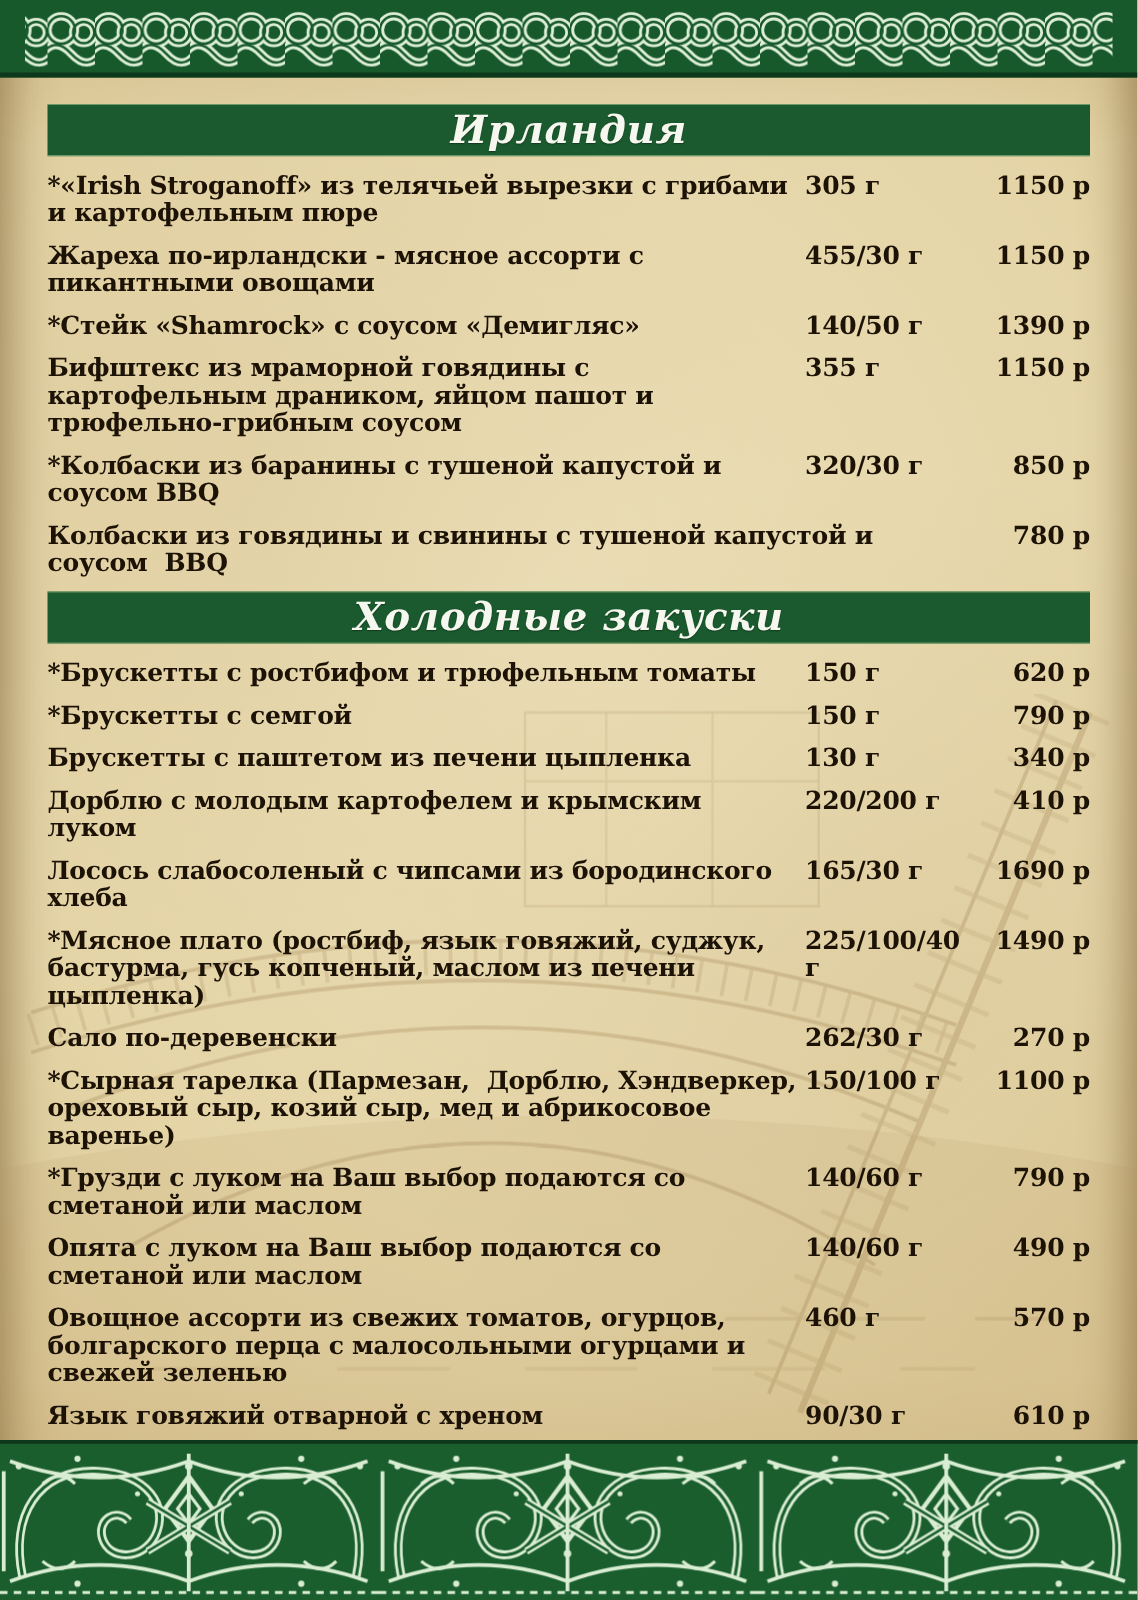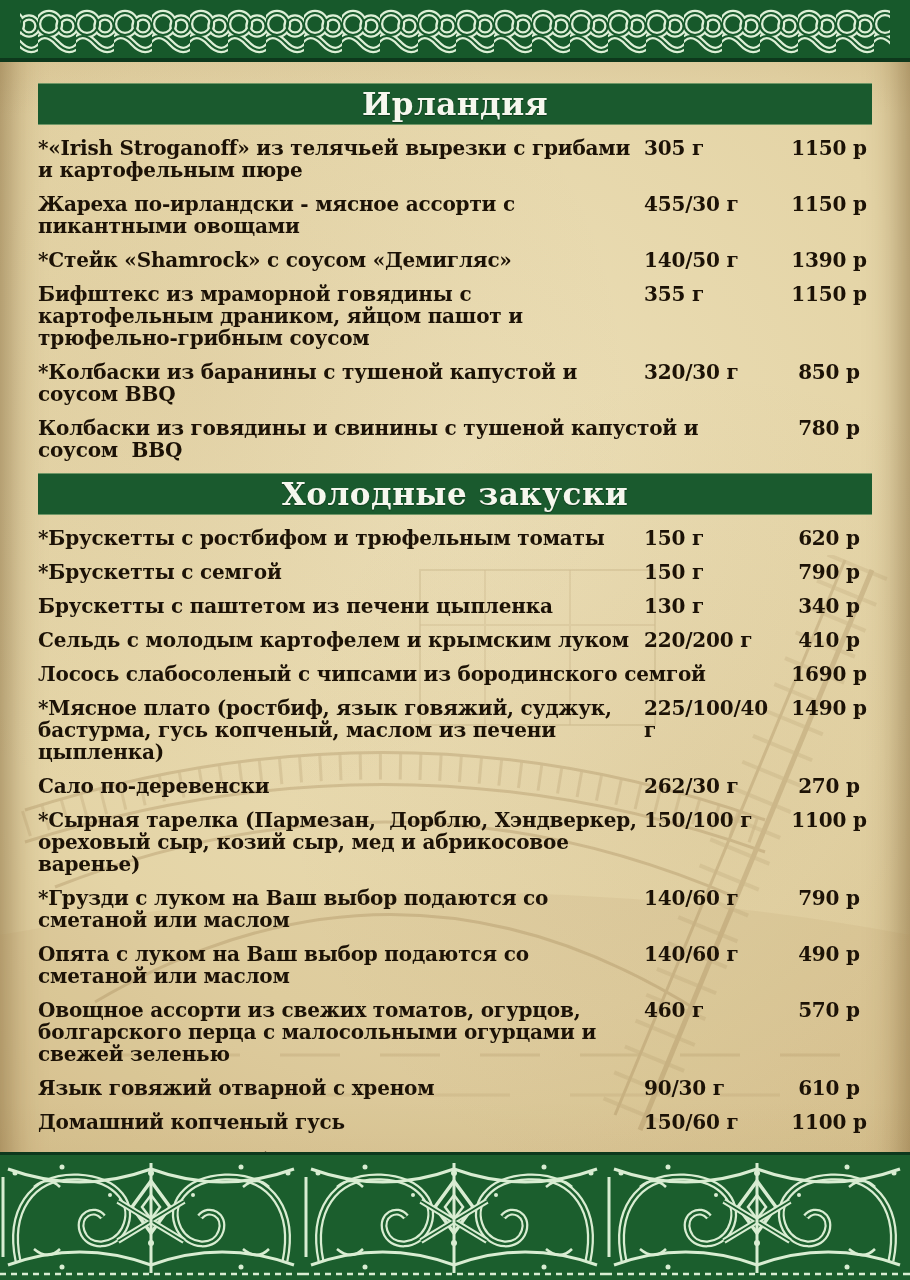--- a/index.html
+++ b/index.html
@@ -22,29 +22,29 @@
     background:#1b5e2d;border-top:3px solid #0d381c;z-index:3;
   }
   .band-svg{display:block}
   
   .watermark{position:absolute;left:0;top:555px;z-index:1;pointer-events:none;}
   
   .content{position:relative;z-index:2;padding:0 38px;color:#1c1206;}
   .section-header{
     height:40px;margin-top:12px;background:#1a5a2e;
     display:flex;align-items:center;justify-content:center;
-    color:#f6f7ee;font-size:31px;font-weight:bold;letter-spacing:.5px;
+    color:#f6f7ee;font-size:31px;font-weight:bold;font-style:italic;letter-spacing:.5px;
     text-shadow:0 1px 1px rgba(0,0,0,.35);
     border-top:1px solid rgba(215,225,170,.45);border-bottom:1px solid rgba(215,225,170,.45);
   }
   .section:first-child .section-header{margin-top:21px;}
   .item{display:flex;margin-top:12px;font-weight:bold;font-size:20px;line-height:22px;letter-spacing:-.2px;}
   .item-name{flex:1;padding-right:6px;white-space:pre-wrap;}
   .item-weight{width:142px;flex:0 0 auto;}
-  .item-price{width:86px;flex:0 0 auto;text-align:center;}
+  .item-price{width:86px;flex:0 0 auto;text-align:right;}
   .footnote{margin-top:16px;font-size:20px;font-style:italic;font-weight:normal;color:#241708;letter-spacing:.2px;}
 </style>
 </head>
 <body>
 
 <div class="page">
 
   <div class="top-band">
     <svg class="band-svg" width="910" height="58" aria-hidden="true">
       <defs>
@@ -129,26 +129,27 @@
         <div class="item-name">*Брускетты с семгой</div>
         <div class="item-weight">150 г</div>
         <div class="item-price">790 р</div>
       </div>
       <div class="item">
         <div class="item-name">Брускетты с паштетом из печени цыпленка</div>
         <div class="item-weight">130 г</div>
         <div class="item-price">340 р</div>
       </div>
       <div class="item">
-        <div class="item-name">Сельдь с молодым картофелем и крымским луком</div>
+        <div class="item-name">Дорблю с молодым картофелем и крымским луком</div>
         <div class="item-weight">220/200 г</div>
         <div class="item-price">410 р</div>
       </div>
       <div class="item">
-        <div class="item-name">Лосось слабосоленый с чипсами из бородинского семгой</div>
+        <div class="item-name">Лосось слабосоленый с чипсами из бородинского хлеба</div>
+        <div class="item-weight">165/30 г</div>
         <div class="item-price">1690 р</div>
       </div>
       <div class="item">
         <div class="item-name">*Мясное плато (ростбиф, язык говяжий, суджук, бастурма, гусь копченый, маслом из печени цыпленка)</div>
         <div class="item-weight">225/100/40 г</div>
         <div class="item-price">1490 р</div>
       </div>
       <div class="item">
         <div class="item-name">Сало по-деревенски</div>
         <div class="item-weight">262/30 г</div>

